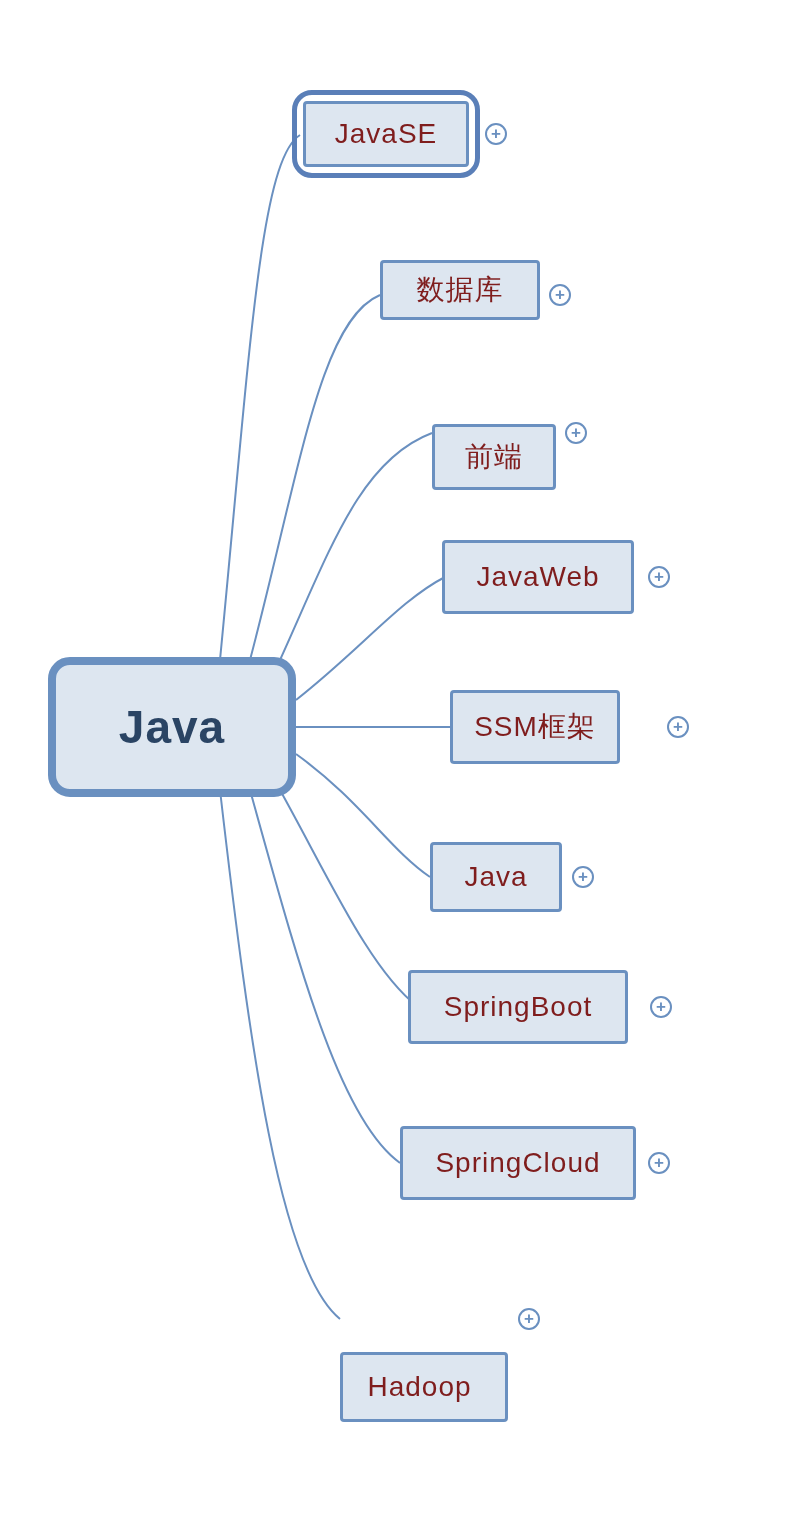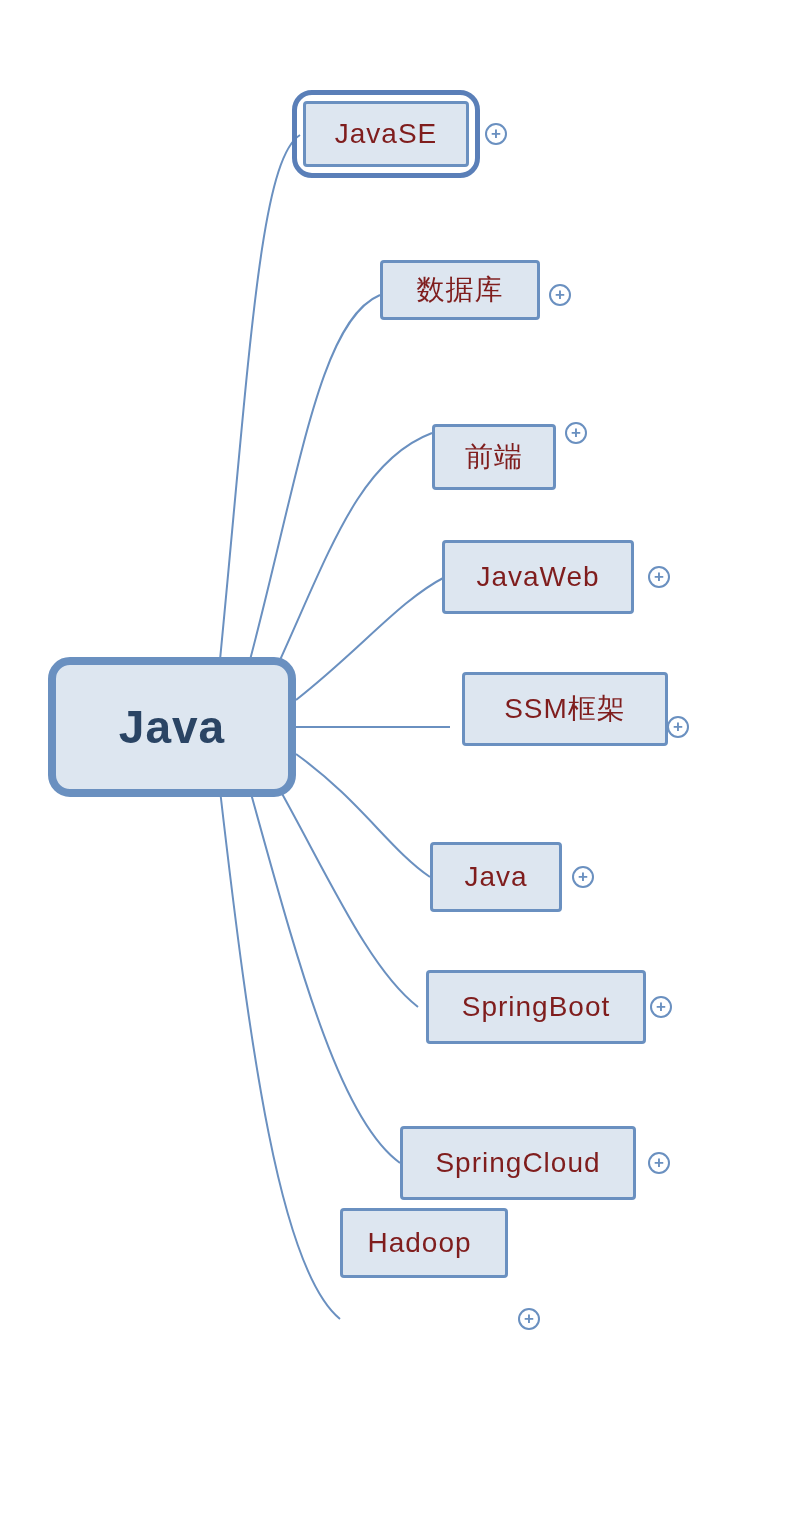--- a/index.html
+++ b/index.html
@@ -107,36 +107,36 @@
 <div class="node child" style="left:432px; top:424px; width:124px; height:66px;">
   <span>前端</span>
 </div>
 <div class="expand-btn" style="left:565px; top:422px;"><span>+</span></div>
 
 <div class="node child" style="left:442px; top:540px; width:192px; height:74px;">
   <span>JavaWeb</span>
 </div>
 <div class="expand-btn" style="left:648px; top:566px;"><span>+</span></div>
 
-<div class="node child" style="left:450px; top:672px; width:206px; height:74px;margin-left:12px;">
+<div class="node child" style="left:450px; top:690px; width:170px; height:74px;">
   <span>SSM框架</span>
 </div>
 <div class="expand-btn" style="left:667px; top:716px;"><span>+</span></div>
 
 <div class="node child" style="left:430px; top:842px; width:132px; height:70px;">
   <span>Java</span>
 </div>
 <div class="expand-btn" style="left:572px; top:866px;"><span>+</span></div>
 
-<div class="node child" style="left:426px; top:970px; width:220px; height:74px;">
+<div class="node child" style="left:408px; top:970px; width:220px; height:74px;">
   <span>SpringBoot</span>
 </div>
 <div class="expand-btn" style="left:650px; top:996px;"><span>+</span></div>
 
 <div class="node child" style="left:400px; top:1126px; width:236px; height:74px;">
   <span>SpringCloud</span>
 </div>
 <div class="expand-btn" style="left:648px; top:1152px;"><span>+</span></div>
 
-<div class="node child" style="left:340px; top:1208px; width:168px; height:70px;padding-left:13px;">
+<div class="node child" style="left:340px; top:1352px; width:168px; height:70px;padding-left:13px;">
   <span>Hadoop</span>
 </div>
 <div class="expand-btn" style="left:518px; top:1308px;"><span>+</span></div>
 
 </body></html>

